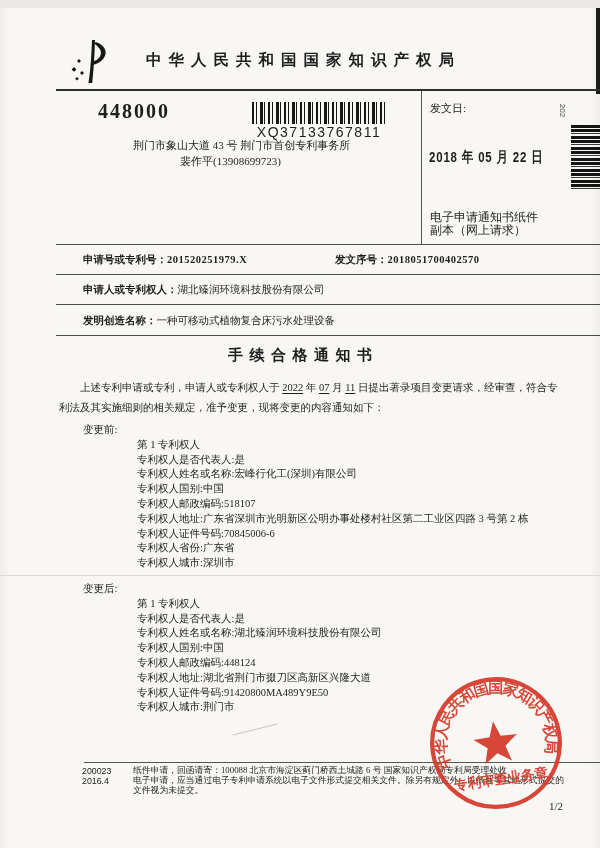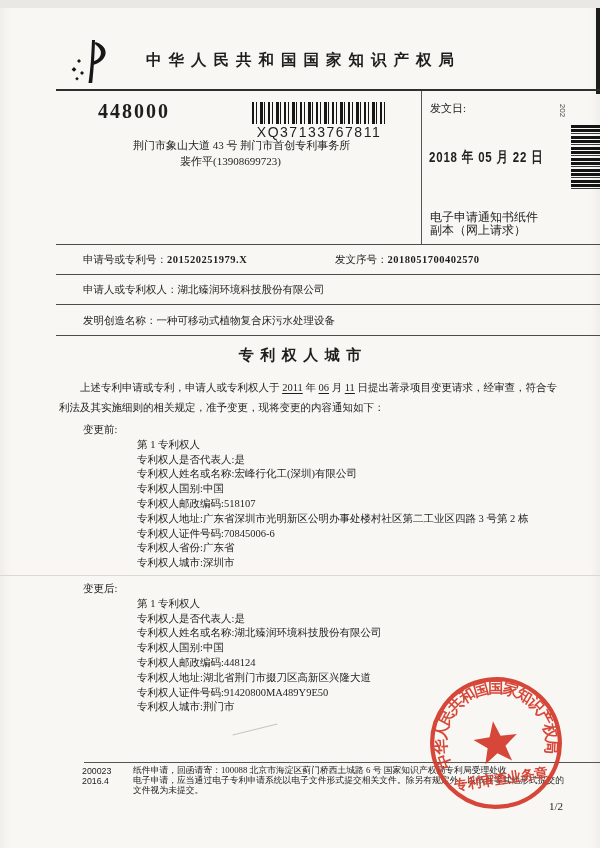--- a/index.html
+++ b/index.html
@@ -29,21 +29,21 @@
   .dispatch-note{left:430px;top:203px;width:110px;font-size:12px;line-height:13px;}
   .side-barcode{left:571px;top:117px;width:29px;height:66px;
     background:repeating-linear-gradient(180deg,#141414 0 2.5px,transparent 2.5px 4px,#141414 4px 6.5px,
     transparent 6.5px 7.5px,#3a3a3a 7.5px 9px,transparent 9px 11px);}
   .side-code{left:556px;top:98px;font-size:8px;color:#4a4a4a;transform:rotate(90deg);
              font-family:"Liberation Sans","DejaVu Sans",sans-serif;}
   .edge-bar{right:0;top:0;width:4px;height:86px;background:#1c1c1c;}
   
   .hline{left:56px;width:544px;height:1px;background:#4c4c4c;}
   .info-row{left:83px;font-size:10.5px;white-space:nowrap;}
-  .lbl{font-weight:normal;text-align:right;}
+  .lbl{font-weight:bold;text-align:right;}
   .val-b{font-weight:bold;letter-spacing:0.5px;}
   .serial{position:absolute;left:252px;top:0;}
   
   .notice-title{left:0;top:338px;width:600px;text-align:center;font-size:15px;font-weight:bold;
                 letter-spacing:6.5px;text-indent:6.5px;}
   .body-par{left:59px;top:370px;width:500px;font-size:10.5px;line-height:20px;}
   .body-line1{text-indent:2em;white-space:nowrap;}
   .u{text-decoration:underline;text-underline-offset:2px;}
   
   .change-block{left:83px;top:415px;width:480px;font-size:10.5px;line-height:14.8px;}
@@ -106,23 +106,23 @@
   <div class="abs hline" style="top:266px"></div>
   <div class="abs info-row" style="top:275px">
     <span class="lbl">申请人或专利权人：</span><span>湖北臻润环境科技股份有限公司</span>
   </div>
   <div class="abs hline" style="top:296px"></div>
   <div class="abs info-row" style="top:306px">
     <span class="lbl">发明创造名称：</span><span>一种可移动式植物复合床污水处理设备</span>
   </div>
   <div class="abs hline" style="top:327px"></div>
 
-  <div class="abs notice-title">专利权人城市</div>
+  <div class="abs notice-title">手续合格通知书</div>
   <div class="abs body-par">
-    <div class="body-line1"><span>上述专利申请或专利，申请人或专利权人于 </span><span class="u">2011</span><span> 年 </span><span class="u">06</span><span> 月 </span><span class="u">11</span><span> 日提出著录项目变更请求，经审查，符合专</span></div>
+    <div class="body-line1"><span>上述专利申请或专利，申请人或专利权人于 </span><span class="u">2022</span><span> 年 </span><span class="u">07</span><span> 月 </span><span class="u">11</span><span> 日提出著录项目变更请求，经审查，符合专</span></div>
     <div>利法及其实施细则的相关规定，准予变更，现将变更的内容通知如下：</div>
   </div>
 
   <div class="abs change-block">
     <div class="cl">变更前:</div>
     <div class="ind">
       <div class="cl">第 1 专利权人</div>
       <div class="cl">专利权人是否代表人:是</div>
       <div class="cl">专利权人姓名或名称:宏峰行化工(深圳)有限公司</div>
       <div class="cl">专利权人国别:中国</div>

